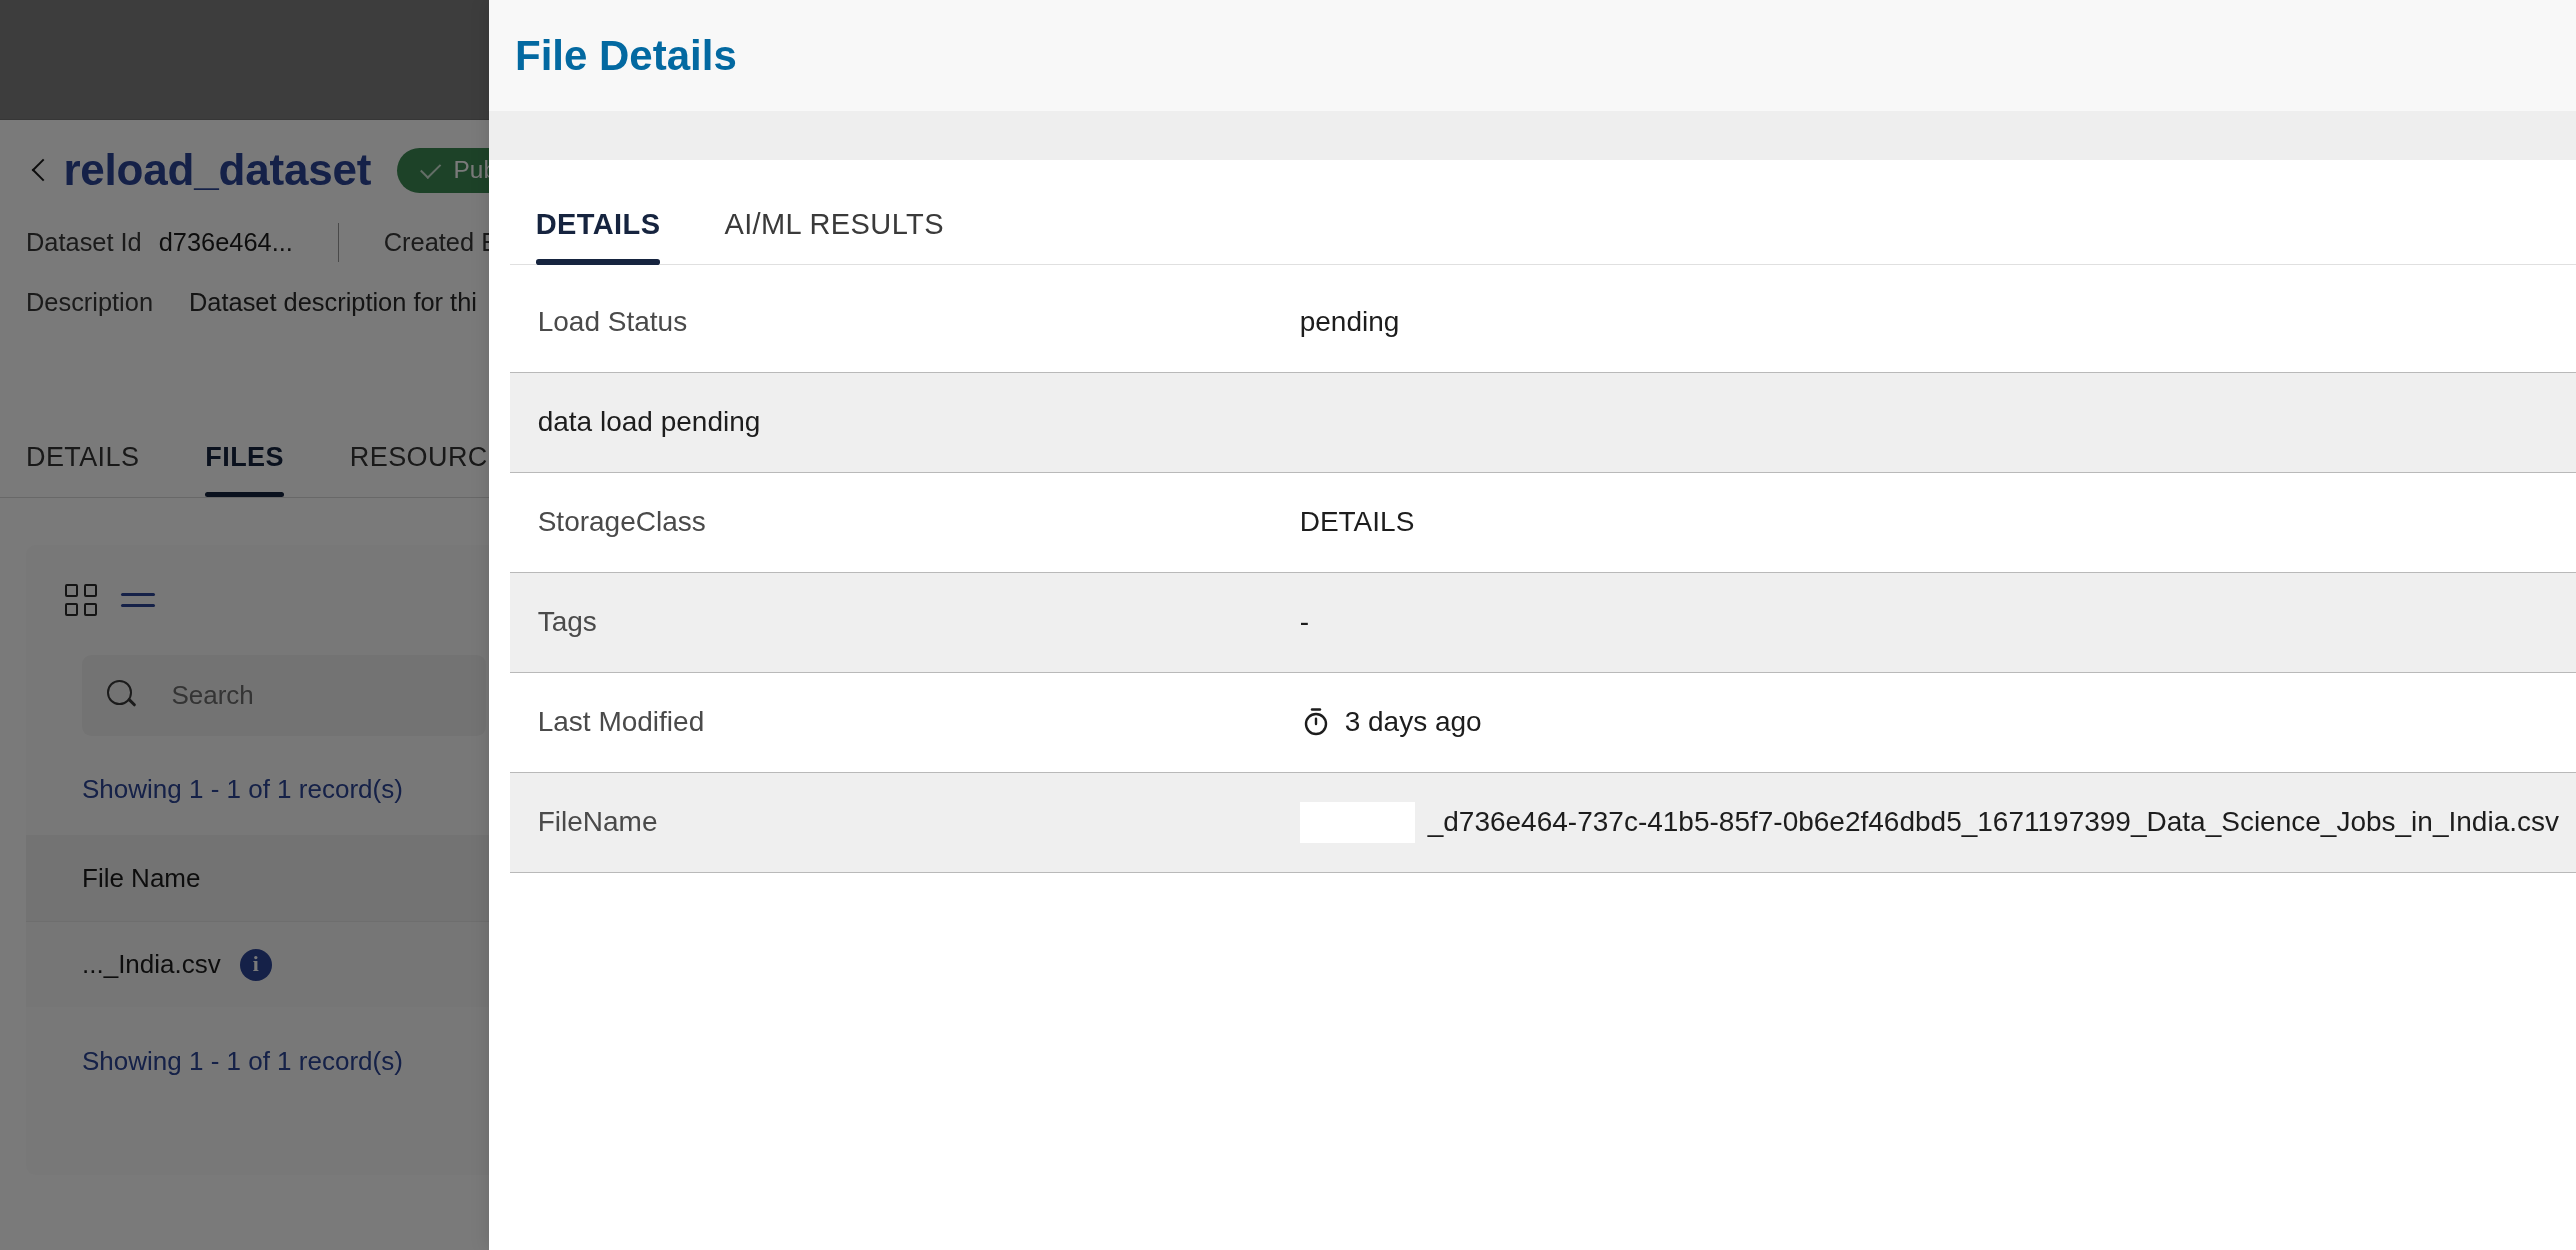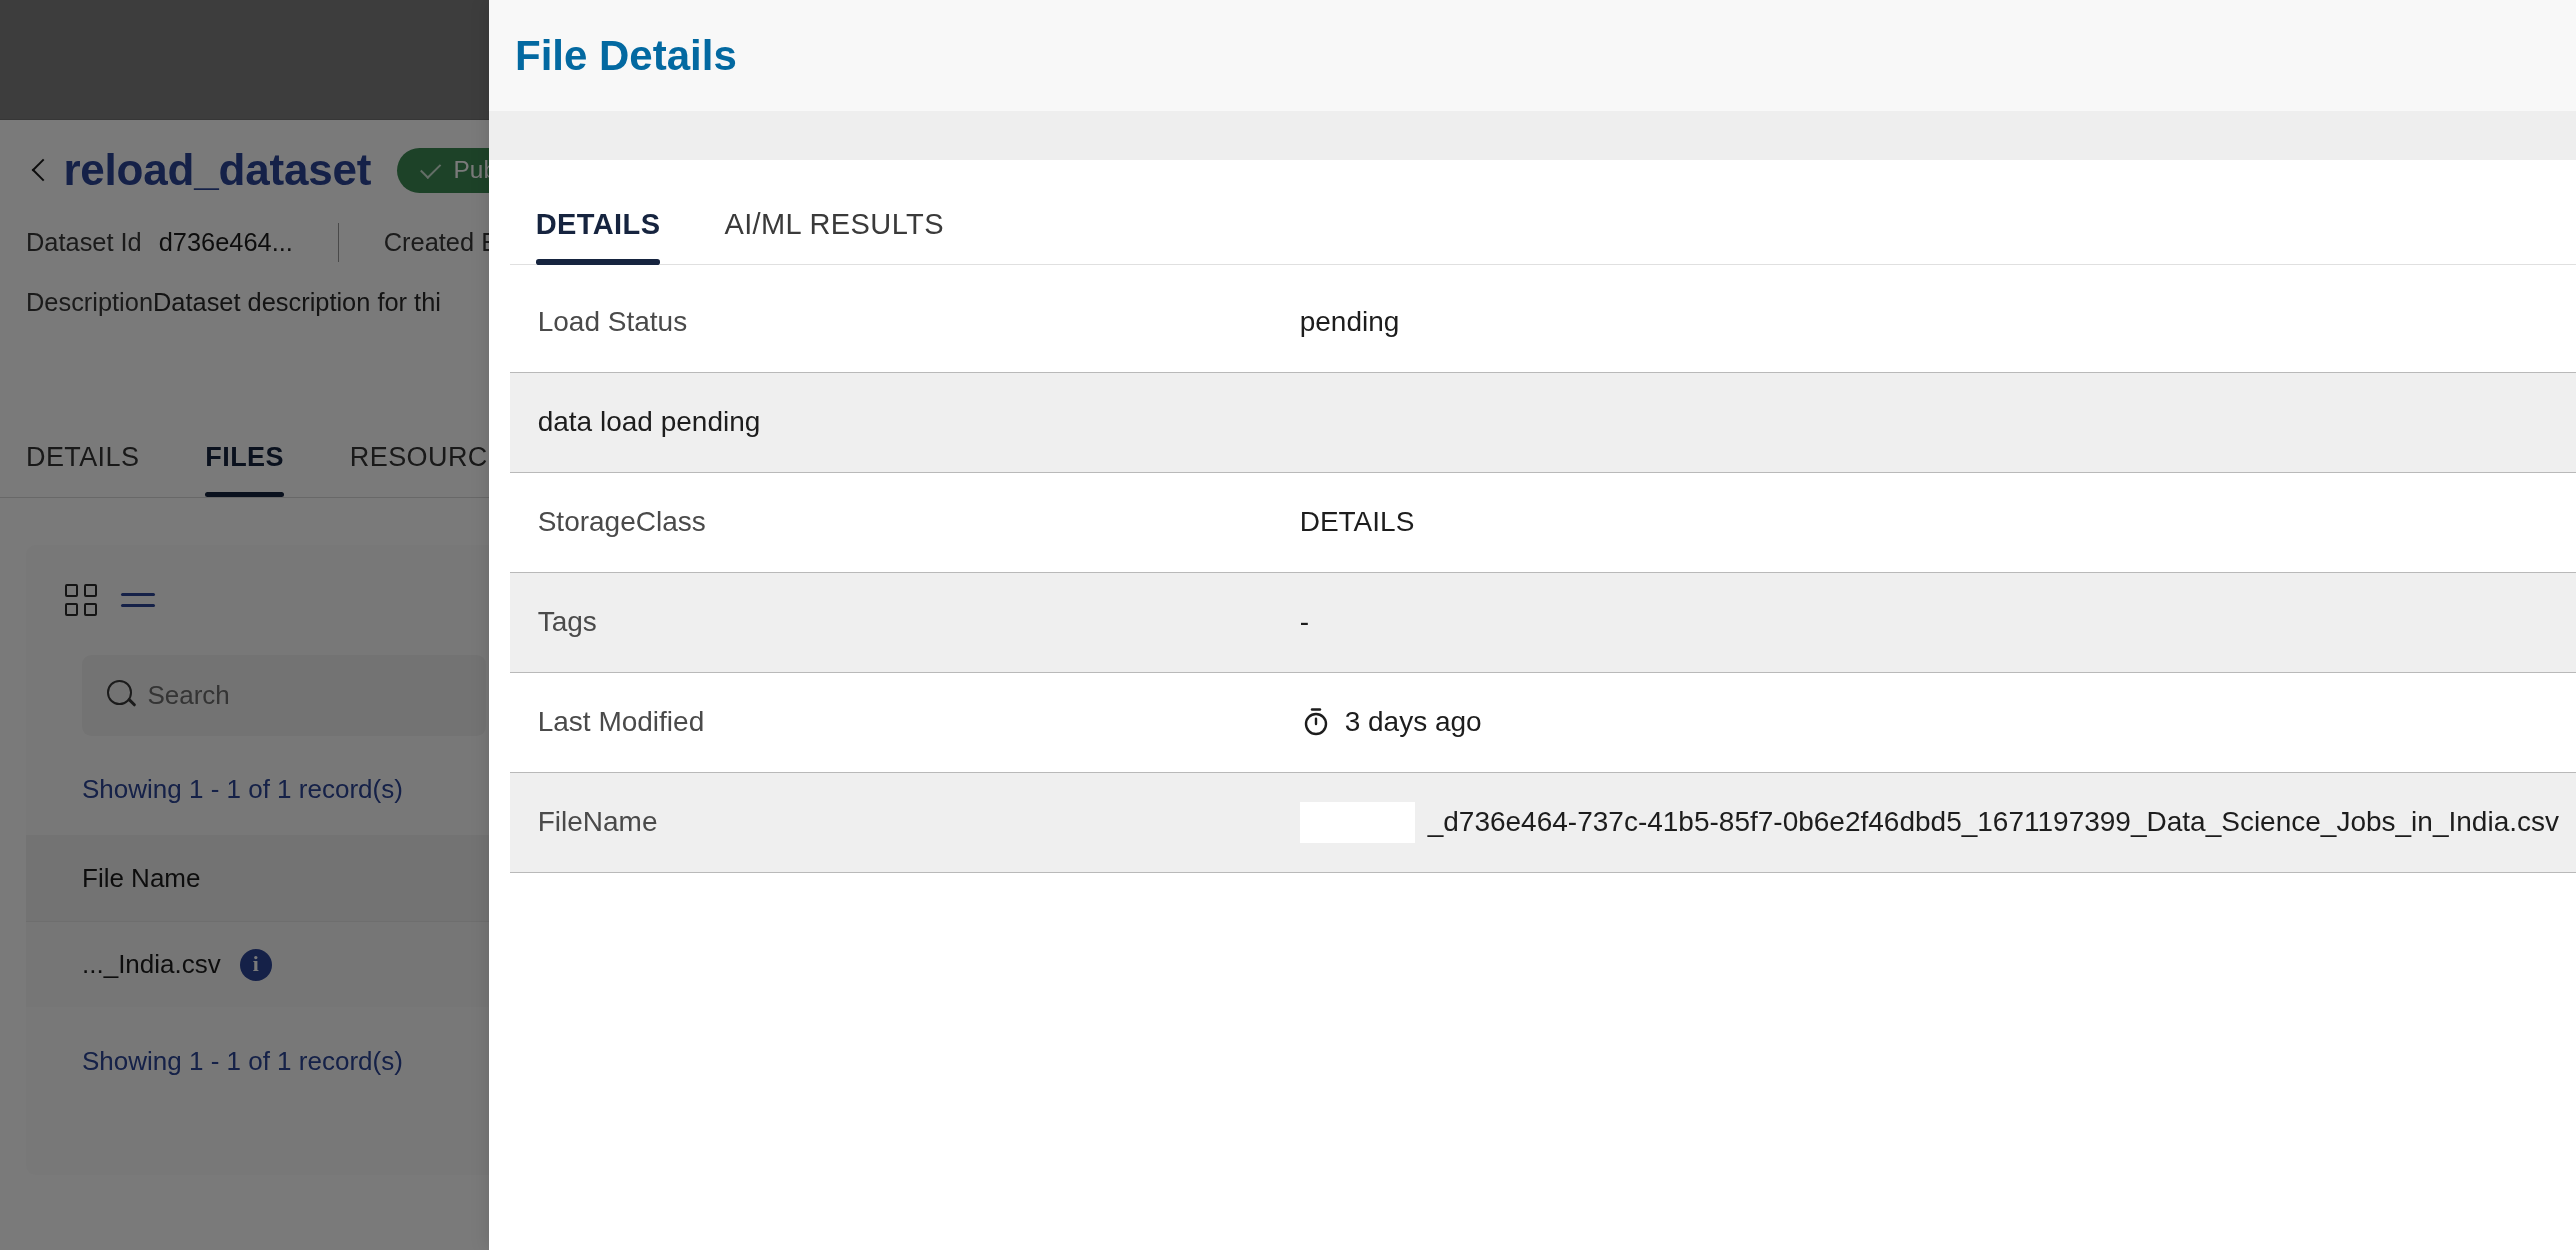--- a/index.html
+++ b/index.html
@@ -65,21 +65,21 @@
   .meta-label { color: #3a3a3a; }
   .meta-value { margin-left: 17px; color: #1d1d1d; }
   .meta-divider {
     display: inline-block; width: 0.9px; height: 39px;
     background: #9a9a9a; margin: 0 45px;
   }
   .ds-descrow {
     display: flex; align-items: center; padding-left: 26px;
     margin-top: 26px; font-size: 25.4px; color: #2b2b2b; white-space: nowrap;
   }
-  .desc-value { }
+  .desc-value { margin-left: 36px; }
 
   
   .bg-tabs {
     position: absolute; left: 0; top: 442px; width: 1222px;
     display: flex; align-items: flex-end; gap: 0;
     border-bottom: 0.9px solid #dadada;
   }
   .bg-tab {
     font-size: 27px; color: #353535; letter-spacing: 0.4px;
     padding: 0 0 24.4px 0; margin-right: 66px; position: relative; white-space: nowrap;
@@ -107,21 +107,21 @@
     justify-content: center; gap: 7.5px; }
   .icon-list i { display: block; height: 2.8px; background: #2c4596; border-radius: 1.9px; }
   .icon-list i:nth-child(1) { width: 100%; }
   .icon-list i:nth-child(2) { width: 100%; }
 
   .search-wrap {
     display: flex; align-items: center; gap: 17px; padding: 39px 0 0 56px;
   }
   .search-box {
     width: 404px; height: 81px; border-radius: 9.4px; background: #f0f0f0;
-    display: flex; align-items: center; padding-left: 24.4px; gap: 9px;
+    display: flex; align-items: center; padding-left: 24.4px; gap: 33px;
   }
   .icon-search { width: 32px; height: 32px; position: relative; flex: 0 0 auto; }
   .icon-search::before {
     content: ""; position: absolute; left: 0.9px; top: 0.9px; width: 20.7px; height: 20.7px;
     border: 2.6px solid #3a3a3a; border-radius: 50%;
   }
   .icon-search::after {
     content: ""; position: absolute; left: 20.7px; top: 21.6px; width: 10.3px; height: 2.6px;
     background: #3a3a3a; transform: rotate(45deg); border-radius: 1.9px;
   }

